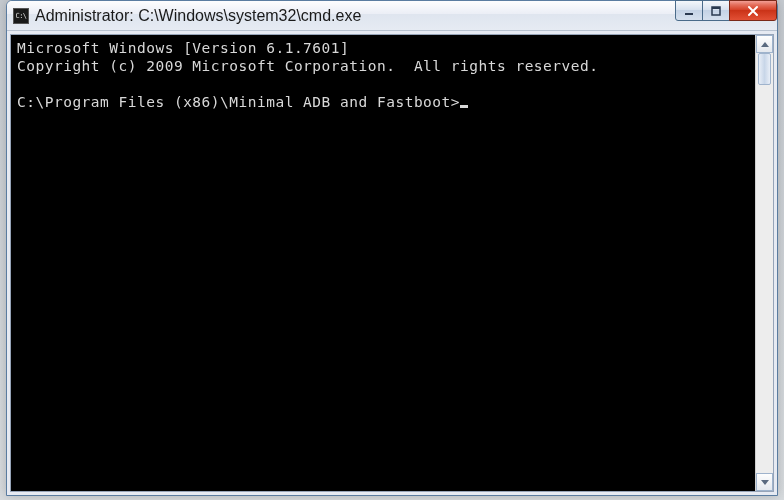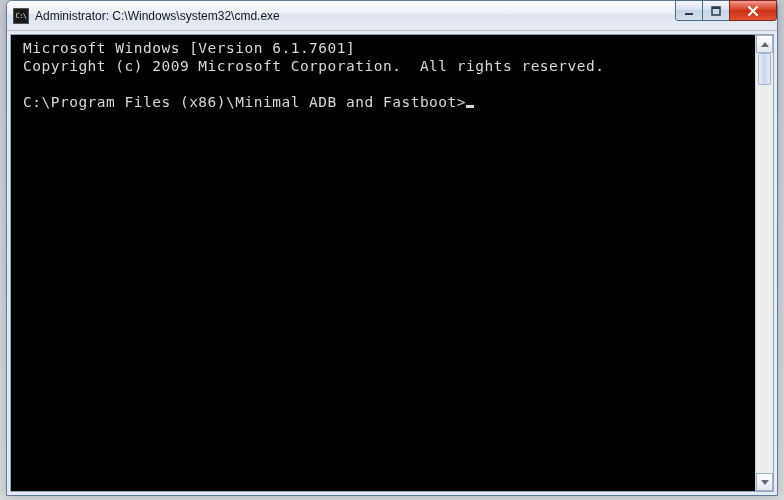--- a/index.html
+++ b/index.html
@@ -46,21 +46,21 @@
       display: inline-flex;
       align-items: center;
       justify-content: center;
       font-size: 7px;
       color: #ddd;
       font-family: "Consolas", monospace;
       letter-spacing: -0.5px;
       margin-right: 6px;
     }
     .titlebar .title-text {
-      font-size: 12px;
+      font-size: 16px;
       color: #1a1a1a;
     }
     .win-controls {
       position: absolute;
       right: 0;
       top: -1px;
       display: flex;
       height: 21px;
     }
     .win-btn {
@@ -101,21 +101,20 @@
       flex: 1;
       background: #000;
       padding: 4px 6px;
       font-family: "Lucida Console", "Consolas", monospace;
       font-size: 14.5px;
       line-height: 18px;
       color: #d8d8d8;
       white-space: pre;
       overflow: hidden;
       letter-spacing: 0.5px;
-      margin-left: 6px;
     }
     .cursor {
       display: inline-block;
       width: 8px;
       height: 3px;
       background: #d8d8d8;
       vertical-align: baseline;
       margin-bottom: -1px;
       margin-left: 0px;
     }

